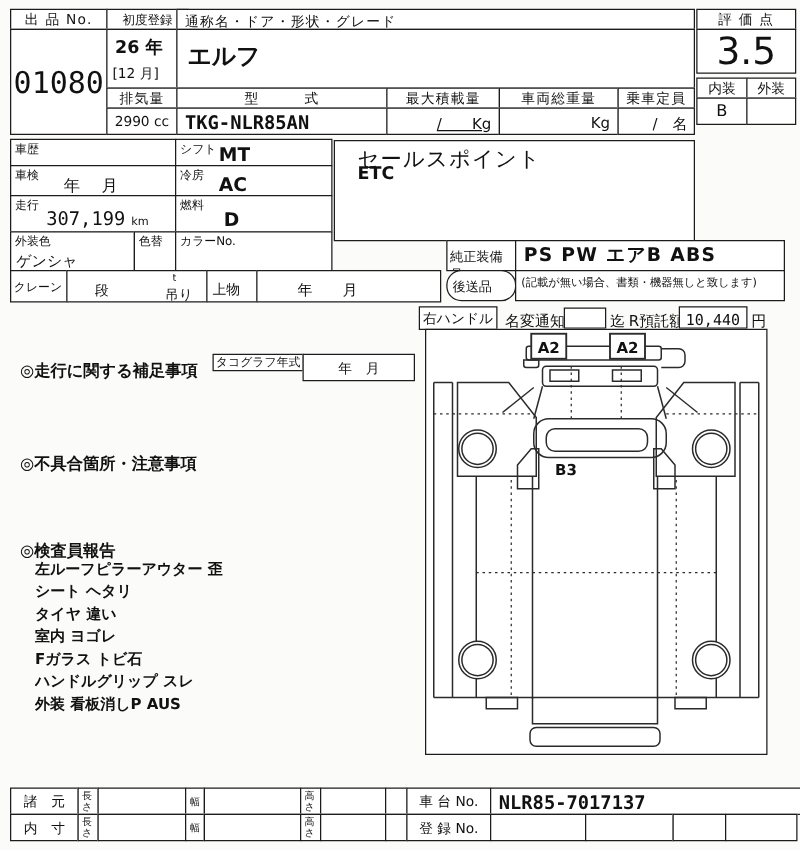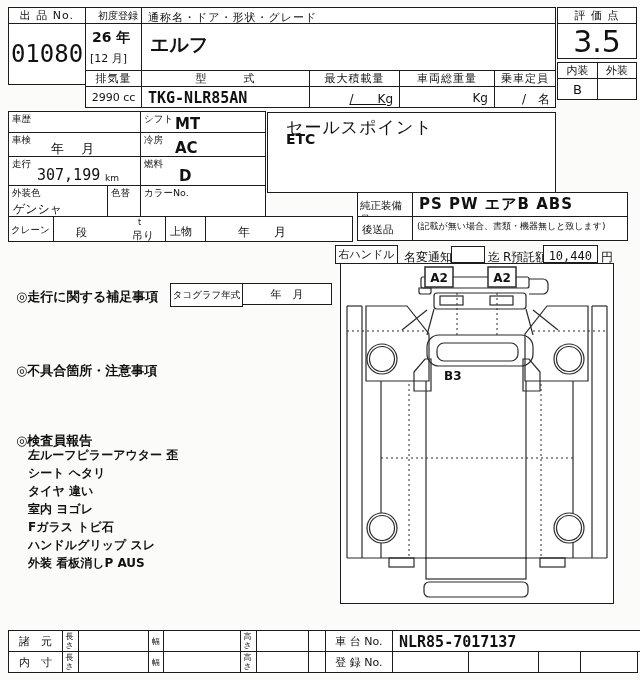--- a/index.html
+++ b/index.html
@@ -21,21 +21,21 @@
   .circ{font-size:13px;font-weight:bold;white-space:pre;}
   .vlbl{font-size:8px;line-height:9px;width:10px;word-break:break-all;display:block;margin:1px auto 0;}
   .small{font-size:9px;}
   .list-item{font-size:12px;line-height:18px;white-space:pre;font-weight:bold;}
   svg text{font-family:"DejaVu Sans","Liberation Sans",sans-serif;}
 </style>
 </head>
 <body>
 
 <div class="b c hdr" style="left:8px;top:7px;width:78px;height:17px;">出 品 No.</div>
-<div class="b c mono" style="left:8px;top:23px;width:78px;height:62px;font-size:24px;">01080</div>
+<div class="b c mono" style="left:8px;top:23px;width:78px;height:85px;font-size:24px;">01080</div>
 
 <div class="b c" style="left:85px;top:7px;width:66px;height:17px;font-size:10px;">初度登録</div>
 <div class="b" style="left:85px;top:23px;width:57px;height:48px;">
   <div class="nb" style="left:6px;top:5px;font-size:14px;font-weight:bold;">26 年</div>
   <div class="nb" style="left:4px;top:27px;font-size:11px;">[12 月]</div>
 </div>
 
 <div class="b" style="left:141px;top:7px;width:415px;height:17px;">
   <div class="nb" style="left:6px;top:2px;font-size:11px;letter-spacing:1px;">通称名・ドア・形状・グレード</div>
 </div>
@@ -131,39 +131,39 @@
   <span class="nb" style="left:18px;top:3px;font-size:17px;letter-spacing:1px;">セールスポイント</span>
   <span class="nb" style="left:18px;top:18px;font-size:14px;font-weight:bold;">ETC</span>
 </div>
 
 <div class="b" style="left:357px;top:192px;width:56px;height:25px;">
   <span class="nb" style="left:2px;top:6px;font-size:10.5px;">純正装備品</span>
 </div>
 <div class="b" style="left:412px;top:192px;width:216px;height:25px;">
   <span class="nb" style="left:6px;top:2px;font-size:15px;font-weight:bold;letter-spacing:1px;">PS PW エアB ABS</span>
 </div>
-<div class="b" style="left:357px;top:216px;width:56px;height:25px;">
+<div class="b" style="left:357px;top:216px;width:56px;height:25px;border-radius:12px;">
   <span class="nb" style="left:4px;top:6px;font-size:10.5px;">後送品</span>
 </div>
 <div class="b" style="left:412px;top:216px;width:216px;height:25px;">
   <span class="nb small" style="left:4px;top:3px;">(記載が無い場合、書類・機器無しと致します)</span>
 </div>
 
 <div class="b c" style="left:335px;top:245px;width:63px;height:19px;font-size:11px;">右ハンドル</div>
 <span class="txt" style="left:404px;top:249px;">名変通知</span>
 <div class="b" style="left:451px;top:246px;width:34px;height:17px;"></div>
 <span class="txt" style="left:488px;top:249px;">迄</span>
 <span class="txt" style="left:503px;top:249px;">R預託額</span>
 <div class="b" style="left:543px;top:245px;width:55px;height:18px;">
   <span class="nb mono" style="right:5px;top:3px;font-size:12px;">10,440</span>
 </div>
 <span class="txt" style="left:601px;top:249px;">円</span>
 
 <span class="txt circ" style="left:16px;top:288px;">◎走行に関する補足事項</span>
-<div class="b c" style="left:170px;top:283px;width:73px;height:24px;font-size:9.5px;">タコグラフ年式</div>
+<div class="b c" style="left:170px;top:283px;width:73px;height:14px;font-size:9.5px;">タコグラフ年式</div>
 <div class="b c" style="left:242px;top:283px;width:90px;height:22px;font-size:11px;">年　月</div>
 
 <span class="txt circ" style="left:16px;top:362px;">◎不具合箇所・注意事項</span>
 
 <span class="txt circ" style="left:16px;top:432px;">◎検査員報告</span>
 <div class="nb" style="left:28px;top:446px;width:290px;">
   <div class="list-item">左ルーフピラーアウター 歪</div>
   <div class="list-item">シート ヘタリ</div>
   <div class="list-item">タイヤ 違い</div>
   <div class="list-item">室内 ヨゴレ</div>

